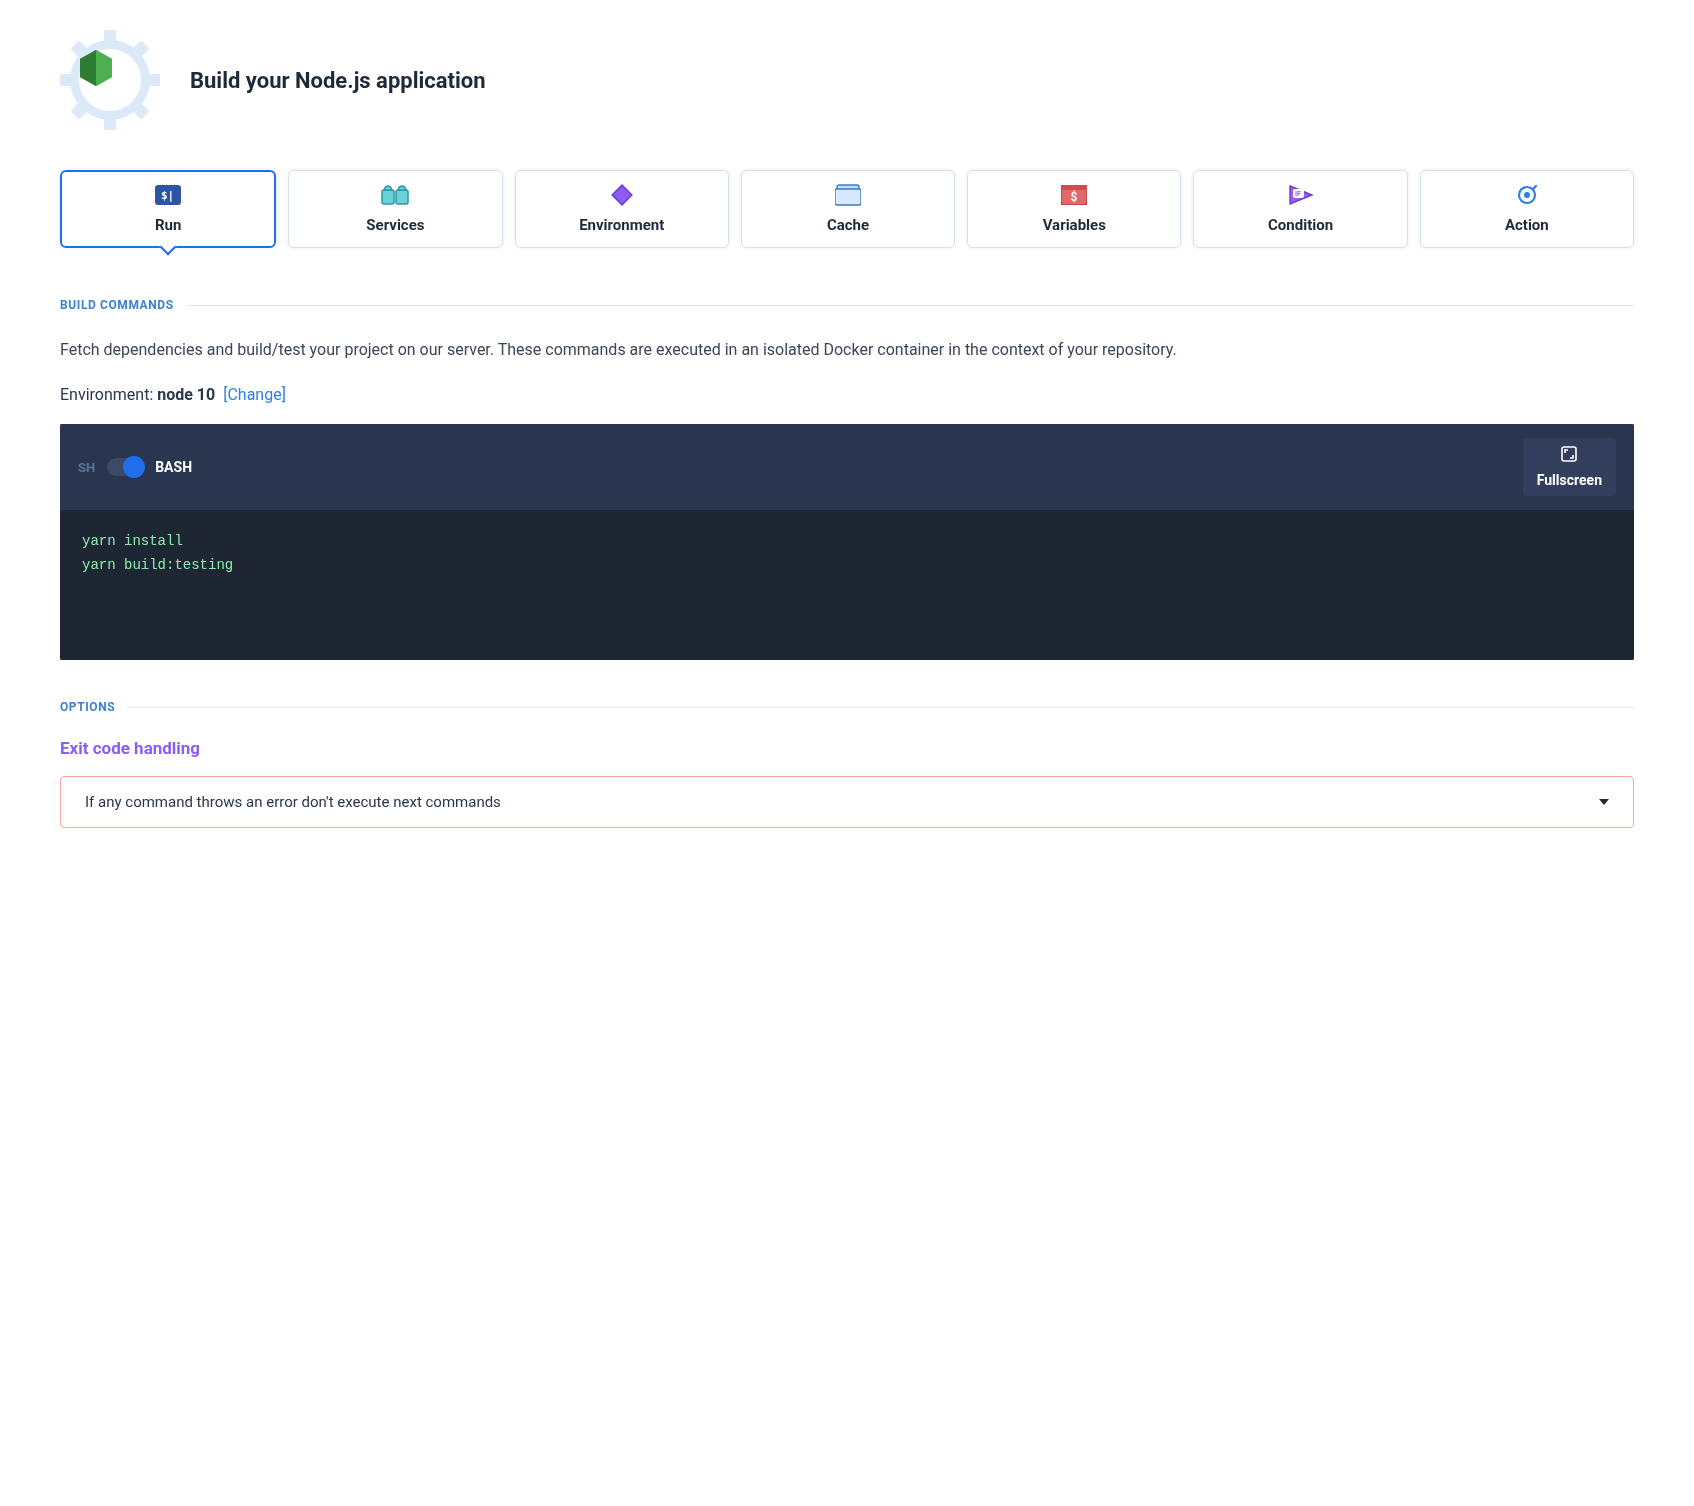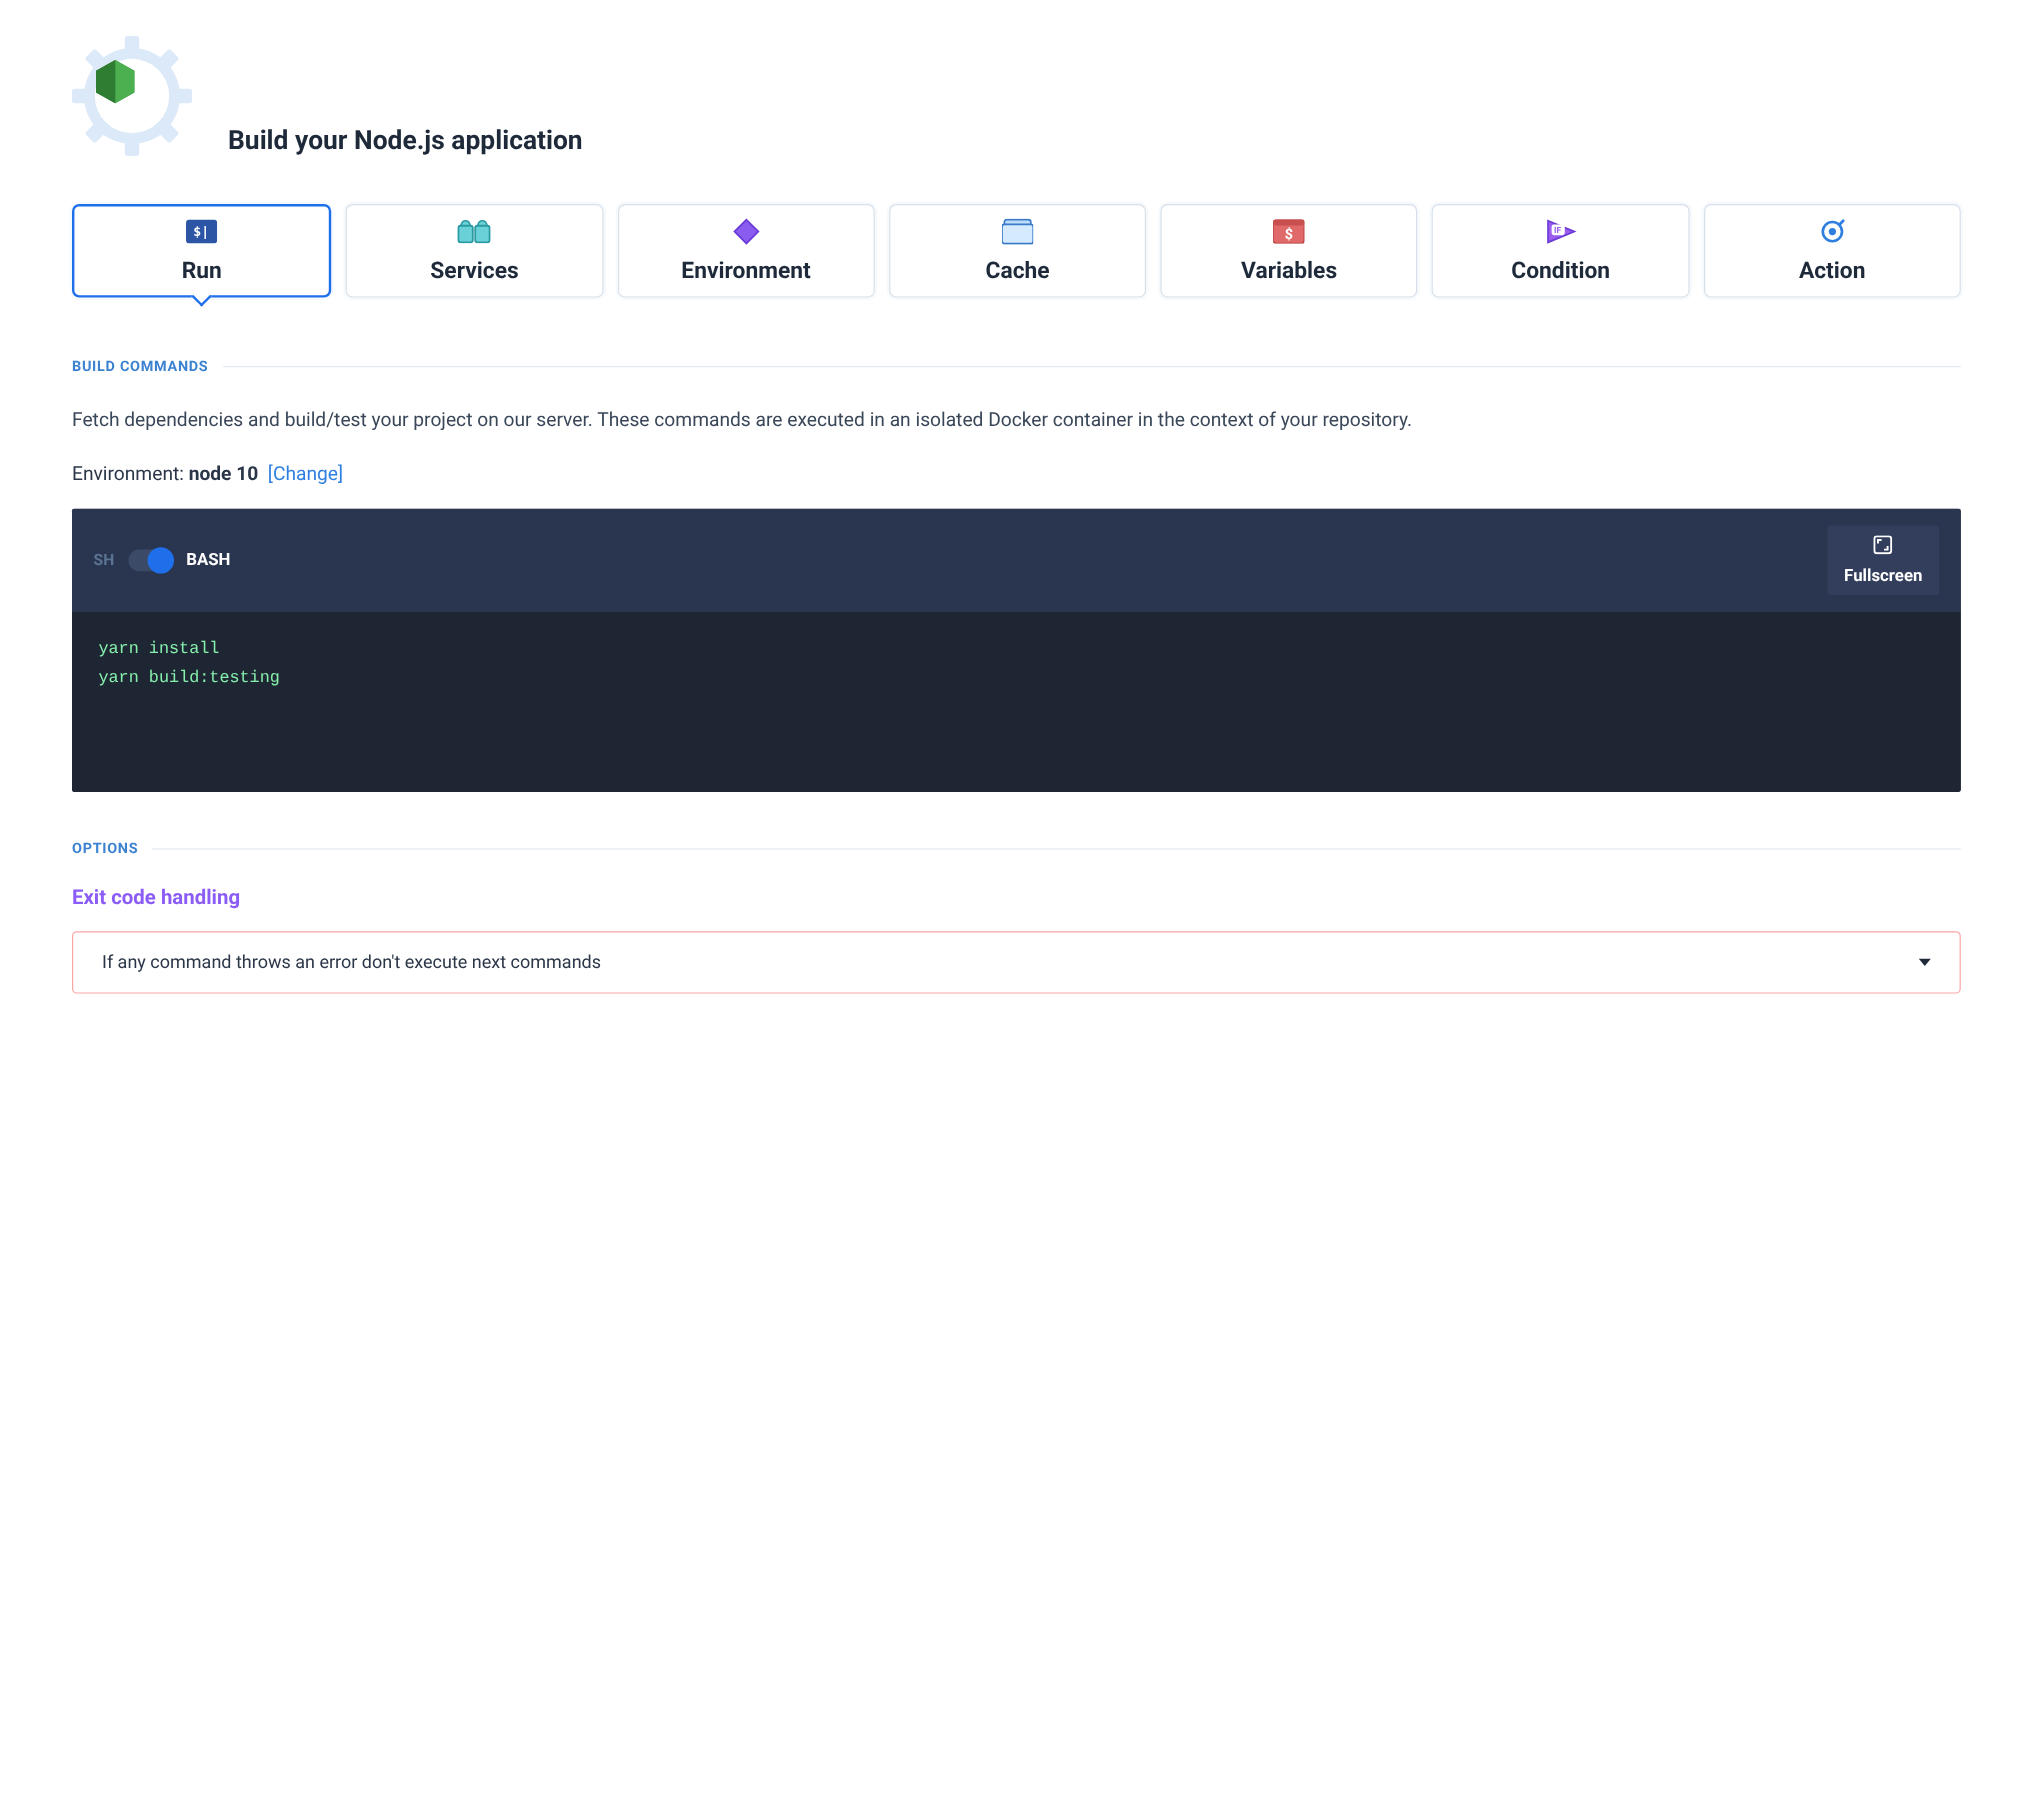--- a/index.html
+++ b/index.html
@@ -5,21 +5,21 @@
   * { box-sizing: border-box; margin: 0; padding: 0; }
   body {
     font-family: -apple-system, BlinkMacSystemFont, "Segoe UI", Roboto, "Helvetica Neue", Arial, sans-serif;
     background: #fff;
     color: #1e2a3a;
     padding: 30px 60px;
     font-size: 15px;
   }
   .header {
     display: flex;
-    align-items: flex-end;
+    align-items: center;
     gap: 30px;
     margin-bottom: 40px;
   }
   .gear-badge {
     width: 100px;
     height: 100px;
     position: relative;
     display: flex;
     align-items: center;
     justify-content: center;
@@ -70,21 +70,21 @@
     bottom: -7px;
     left: 50%;
     transform: translateX(-50%) rotate(45deg);
     width: 10px;
     height: 10px;
     background: #fff;
     border-right: 2px solid #1f6feb;
     border-bottom: 2px solid #1f6feb;
   }
   .tab-icon { height: 22px; display:flex; align-items:center; justify-content:center; }
-  .tab-label { font-weight: 700; font-size: 19px; color: #1e2a3a; }
+  .tab-label { font-weight: 700; font-size: 15px; color: #1e2a3a; }
   .section-label-row {
     display: flex;
     align-items: center;
     gap: 12px;
     margin-bottom: 24px;
   }
   .section-label {
     color: #3b82d0;
     font-size: 12px;
     font-weight: 700;

